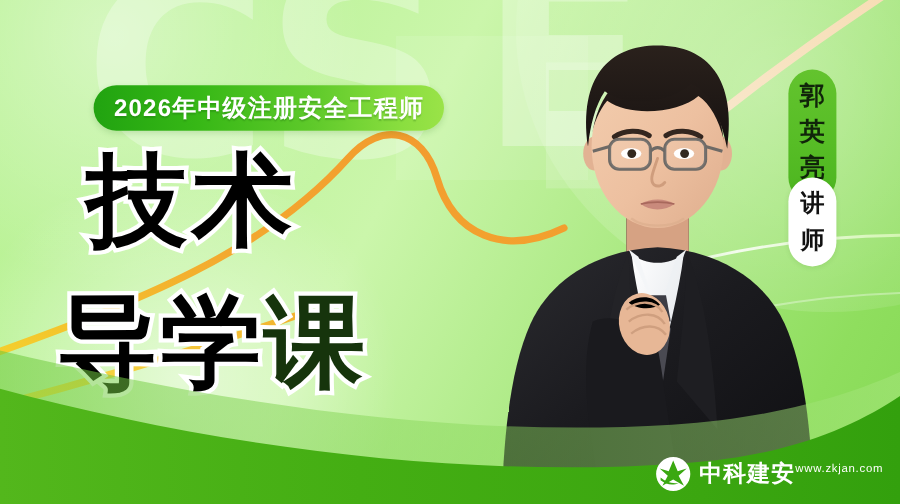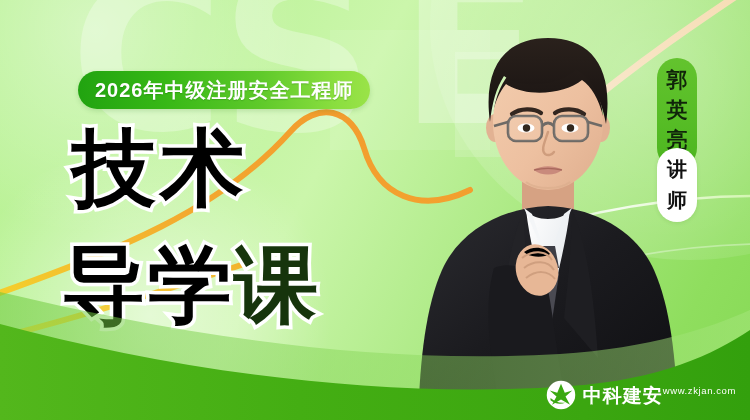--- a/index.html
+++ b/index.html
@@ -82,21 +82,21 @@
     font-size:84px;line-height:84px;
     font-weight:900;
     color:#000000;
     letter-spacing:4px;
     -webkit-text-stroke:7px #ffffff;
     paint-order:stroke fill;
     font-family:Liberation Mono, monospace;
     white-space:nowrap;
   }
   .title-2{
-    position:absolute;left:62px;top:243px;
+    position:absolute;left:48px;top:243px;
     font-size:84px;line-height:84px;
     font-weight:900;
     letter-spacing:2px;
     -webkit-text-stroke:7px #ffffff;
     paint-order:stroke fill;
     font-family:"DejaVu Sans","Liberation Sans",sans-serif;
     white-space:nowrap;
     color:#000000;
   }
   .title-2 .accent{color:#16340c;}

